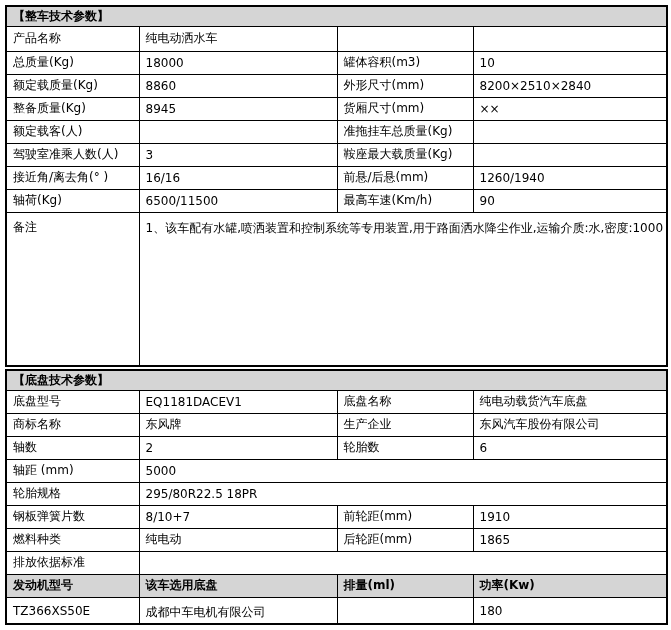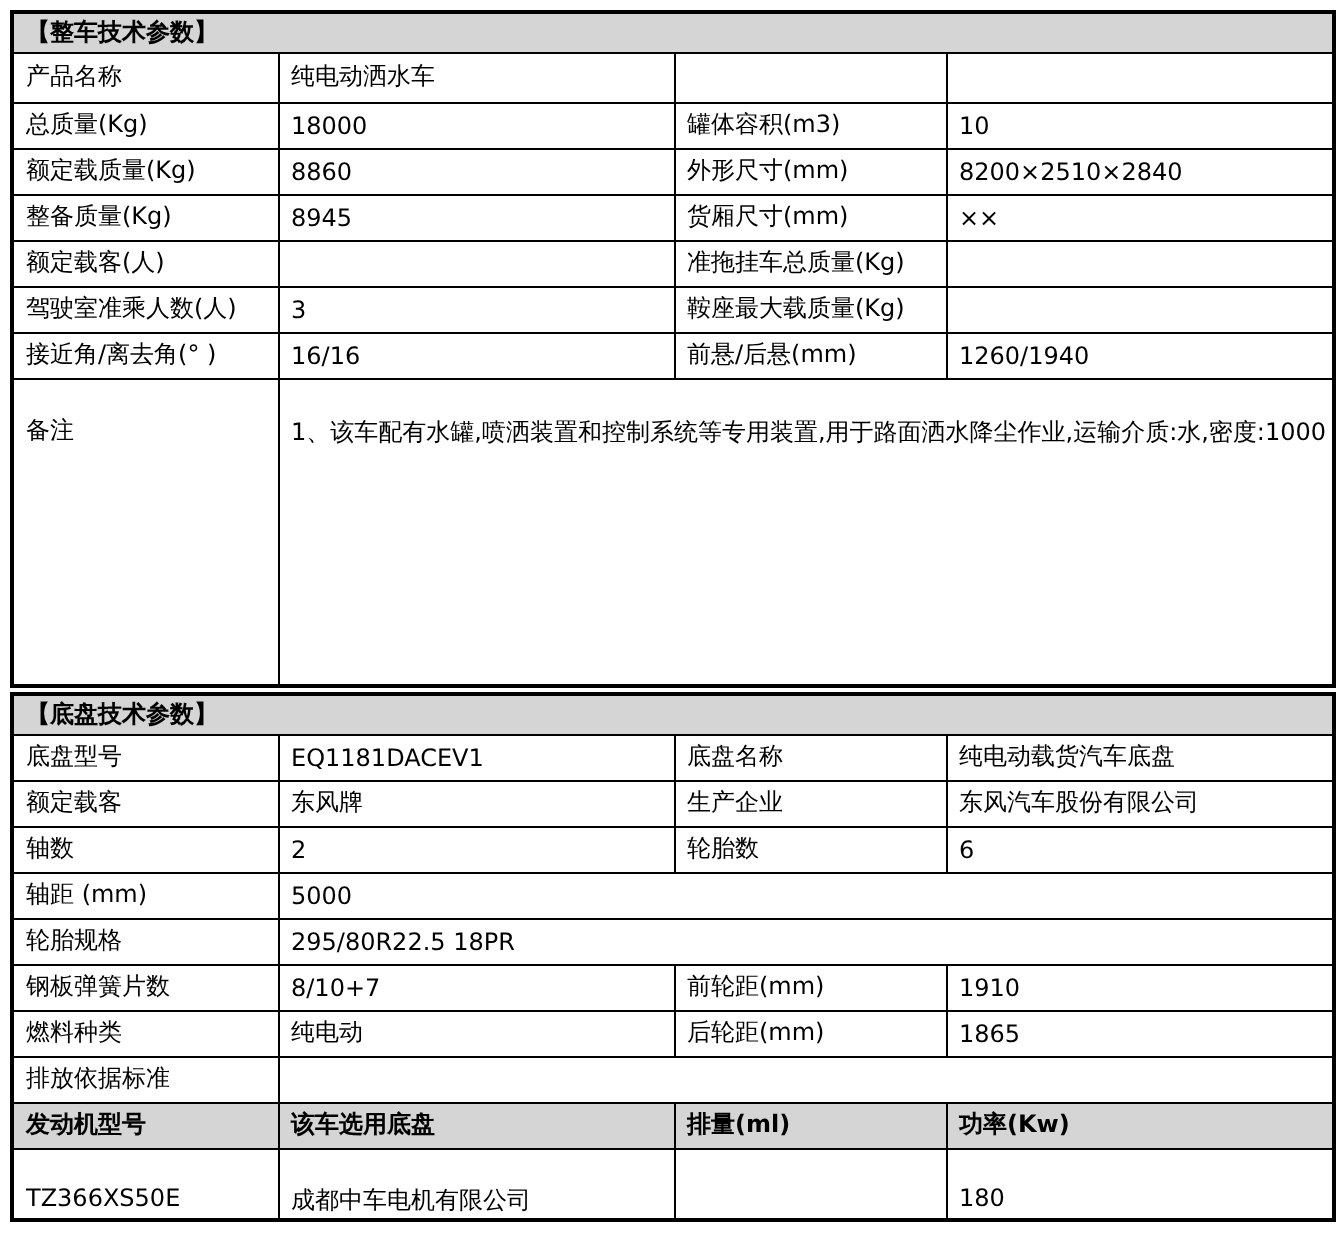--- a/index.html
+++ b/index.html
@@ -32,21 +32,21 @@
     vertical-align: middle;
     background: #fff;
   }
   tr.section-header td {
     background: var(--header-bg, #d5d5d5);
     font-weight: bold;
     font-size: 12px;
     padding-left: 6px;
   }
   tr.subheader td { background: var(--header-bg, #d5d5d5); }
-  tr.top-align td { vertical-align: top; padding-top: 17px; }
+  tr.top-align td { vertical-align: top; padding-top: 6px; }
   td.remark {
     white-space: normal;
     line-height: 19px;
     vertical-align: top;
     padding: 3px 8px 2px 7px;
     word-break: break-all;
   }
 </style>
 </head>
 <body>
@@ -98,20 +98,26 @@
           <td>3</td>
           <td>鞍座最大载质量(Kg)</td>
           <td></td>
         </tr>
         <tr style="height: 23px;">
           <td>接近角/离去角(° )</td>
           <td>16/16</td>
           <td>前悬/后悬(mm)</td>
           <td>1260/1940</td>
         </tr>
+        <tr style="height: 23px;">
+          <td>轴荷(Kg)</td>
+          <td>6500/11500</td>
+          <td>最高车速(Km/h)</td>
+          <td>90</td>
+        </tr>
         <tr class="top-align" style="height: 154px;">
           <td>备注</td>
           <td colspan="3" class="remark">1、该车配有水罐,喷洒装置和控制系统等专用装置,用于路面洒水降尘作业,运输介质:水,密度:1000 千克/立方米;2、该车选用底盘 5000mm 轴距,罐体容积 10 立方米,罐体外形尺寸(长轴×短轴×长度)(mm):2280×1450×3900； 该车可选装前置鸭嘴和对冲装置,顶部,底部和侧面喷洒装置,选装不同样式作业指示灯,选装雾炮装置,重量差异 3%以内,忽略不计;3、侧防护装置的材质为Q235,连接方式为螺栓连接;后部防护装置的材料为 Q235,连接方式为螺栓连接,断面尺寸为120mm×50m,离地高度为 485mm;4、储能装置种类/生产企业:磷酸铁锂蓄电池/湖北亿纬动力有限公司;5、电机的额定/峰值功率分别为:120kW/180kW;6、ABS 型号:CM4XL-4S/4M,生产厂家为:广州瑞立科密汽车电子股份有限公司.</td>
         </tr>
       </tbody>
     </table>
   <table class="spec-table" id="table-chassis">
       <colgroup>
         <col style="width: 133px;">
         <col style="width: 198px;">
@@ -122,21 +128,21 @@
         <tr class="section-header" style="height: 20px;">
           <td colspan="4">【底盘技术参数】</td>
         </tr>
         <tr style="height: 23px;">
           <td>底盘型号</td>
           <td>EQ1181DACEV1</td>
           <td>底盘名称</td>
           <td>纯电动载货汽车底盘</td>
         </tr>
         <tr style="height: 23px;">
-          <td>额定载客</td>
+          <td>商标名称</td>
           <td>东风牌</td>
           <td>生产企业</td>
           <td>东风汽车股份有限公司</td>
         </tr>
         <tr style="height: 23px;">
           <td>轴数</td>
           <td>2</td>
           <td>轮胎数</td>
           <td>6</td>
         </tr>

